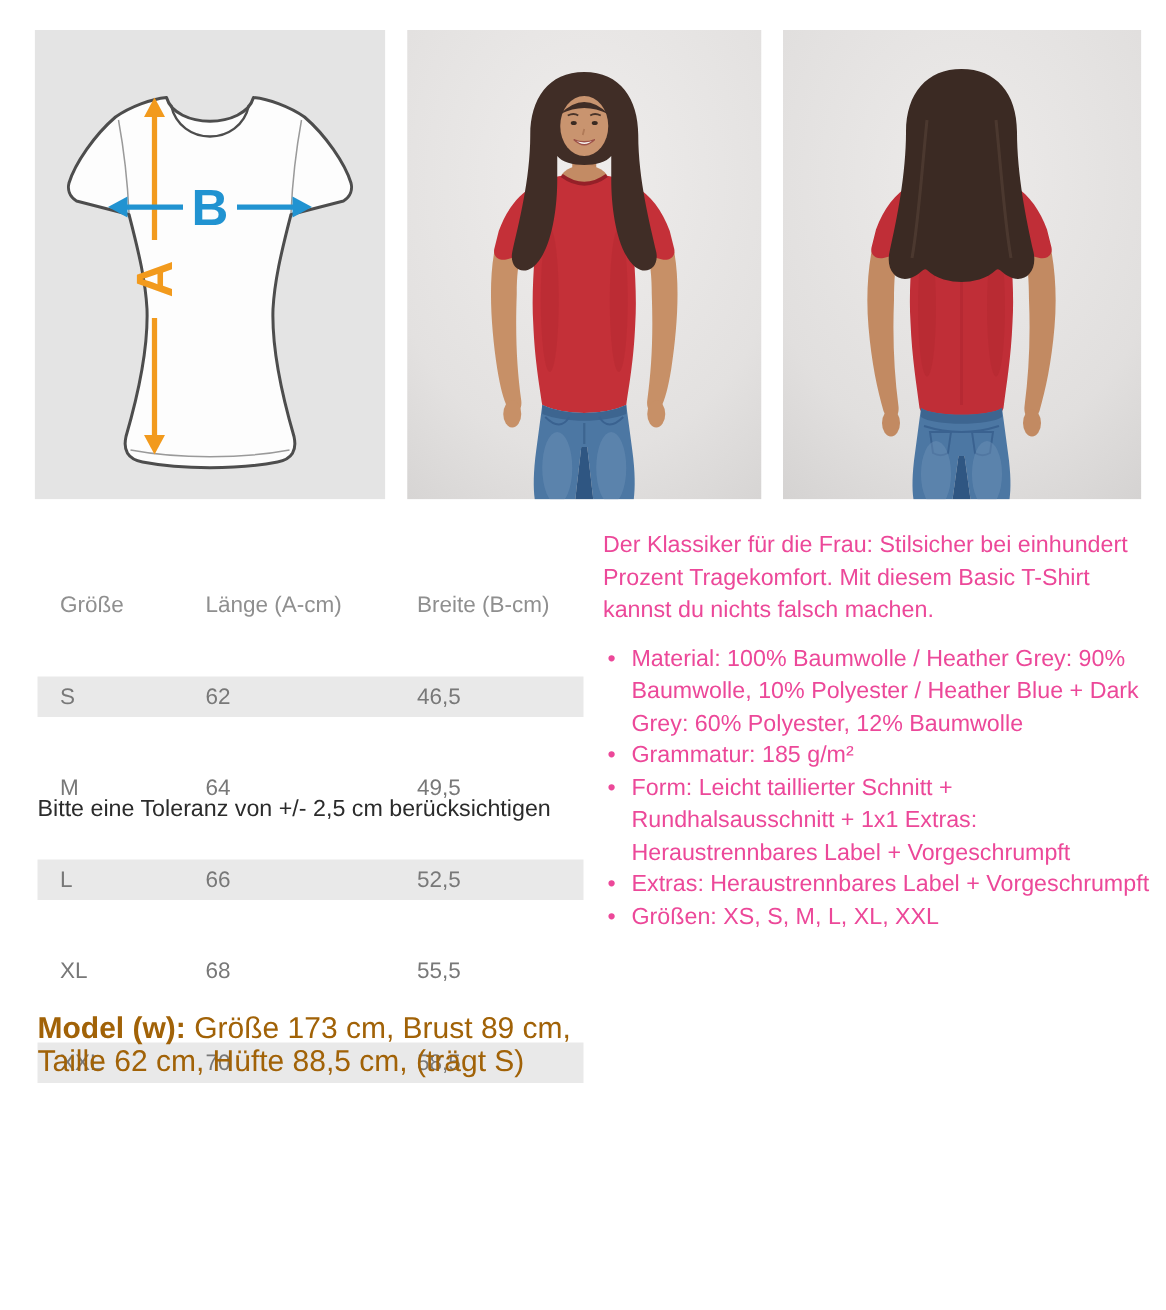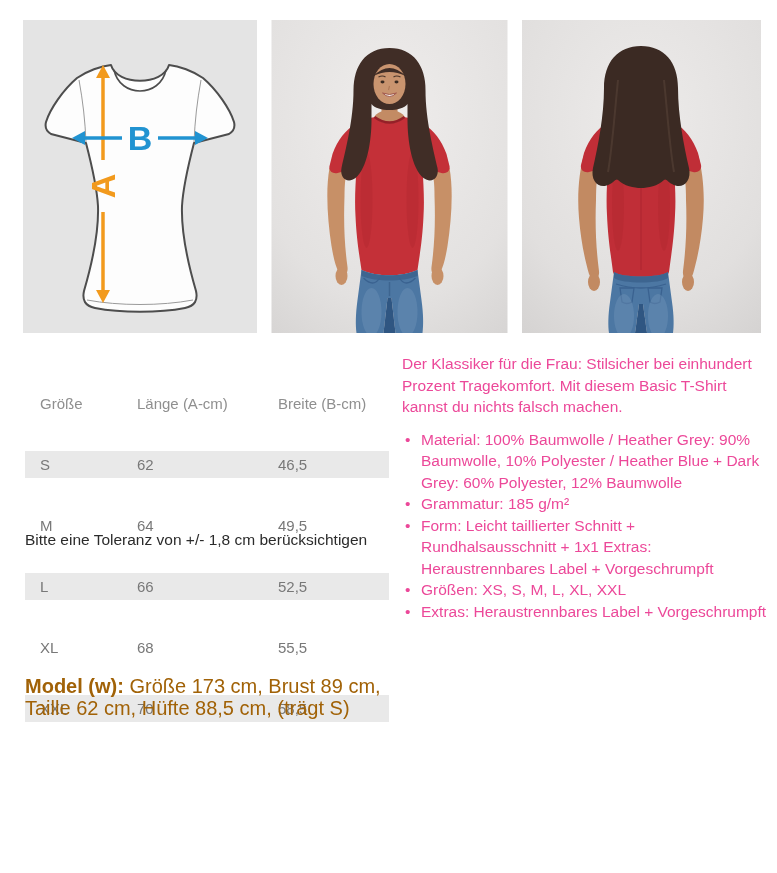--- a/index.html
+++ b/index.html
@@ -179,32 +179,32 @@
       </div>
 
       <div class="trow">
         <span class="c1">XXL</span>
         <span class="c2">70</span>
         <span class="c3">58,5</span>
       </div>
     </div>
 </div>
 
-<div class="tolerance">Bitte eine Toleranz von +/- 1,8 cm berücksichtigen</div>
+<div class="tolerance">Bitte eine Toleranz von +/- 2,5 cm berücksichtigen</div>
 
 <p class="model-info"><b>Model (w):</b> <span>Größe 173 cm, Brust 89 cm, Taille 62 cm, Hüfte 88,5 cm, (trägt S)</span></p>
 
 <div class="description">
   <p>Der Klassiker für die Frau: Stilsicher bei einhundert Prozent Tragekomfort. Mit diesem Basic T-Shirt kannst du nichts falsch machen.</p>
   <ul>
 
       <li>Material: 100% Baumwolle / Heather Grey: 90% Baumwolle, 10% Polyester / Heather Blue + Dark Grey: 60% Polyester, 12% Baumwolle</li>
 
       <li>Grammatur: 185 g/m²</li>
 
 
       <li>Form: Leicht taillierter Schnitt + Rundhalsausschnitt + 1x1 Extras: Heraustrennbares Label + Vorgeschrumpft</li>
 
+      <li>Extras: Heraustrennbares Label + Vorgeschrumpft</li>
+
       <li>Größen: XS, S, M, L, XL, XXL</li>
-
-      <li>Extras: Heraustrennbares Label + Vorgeschrumpft</li>
     </ul>
 </div>
 
 </body></html>

